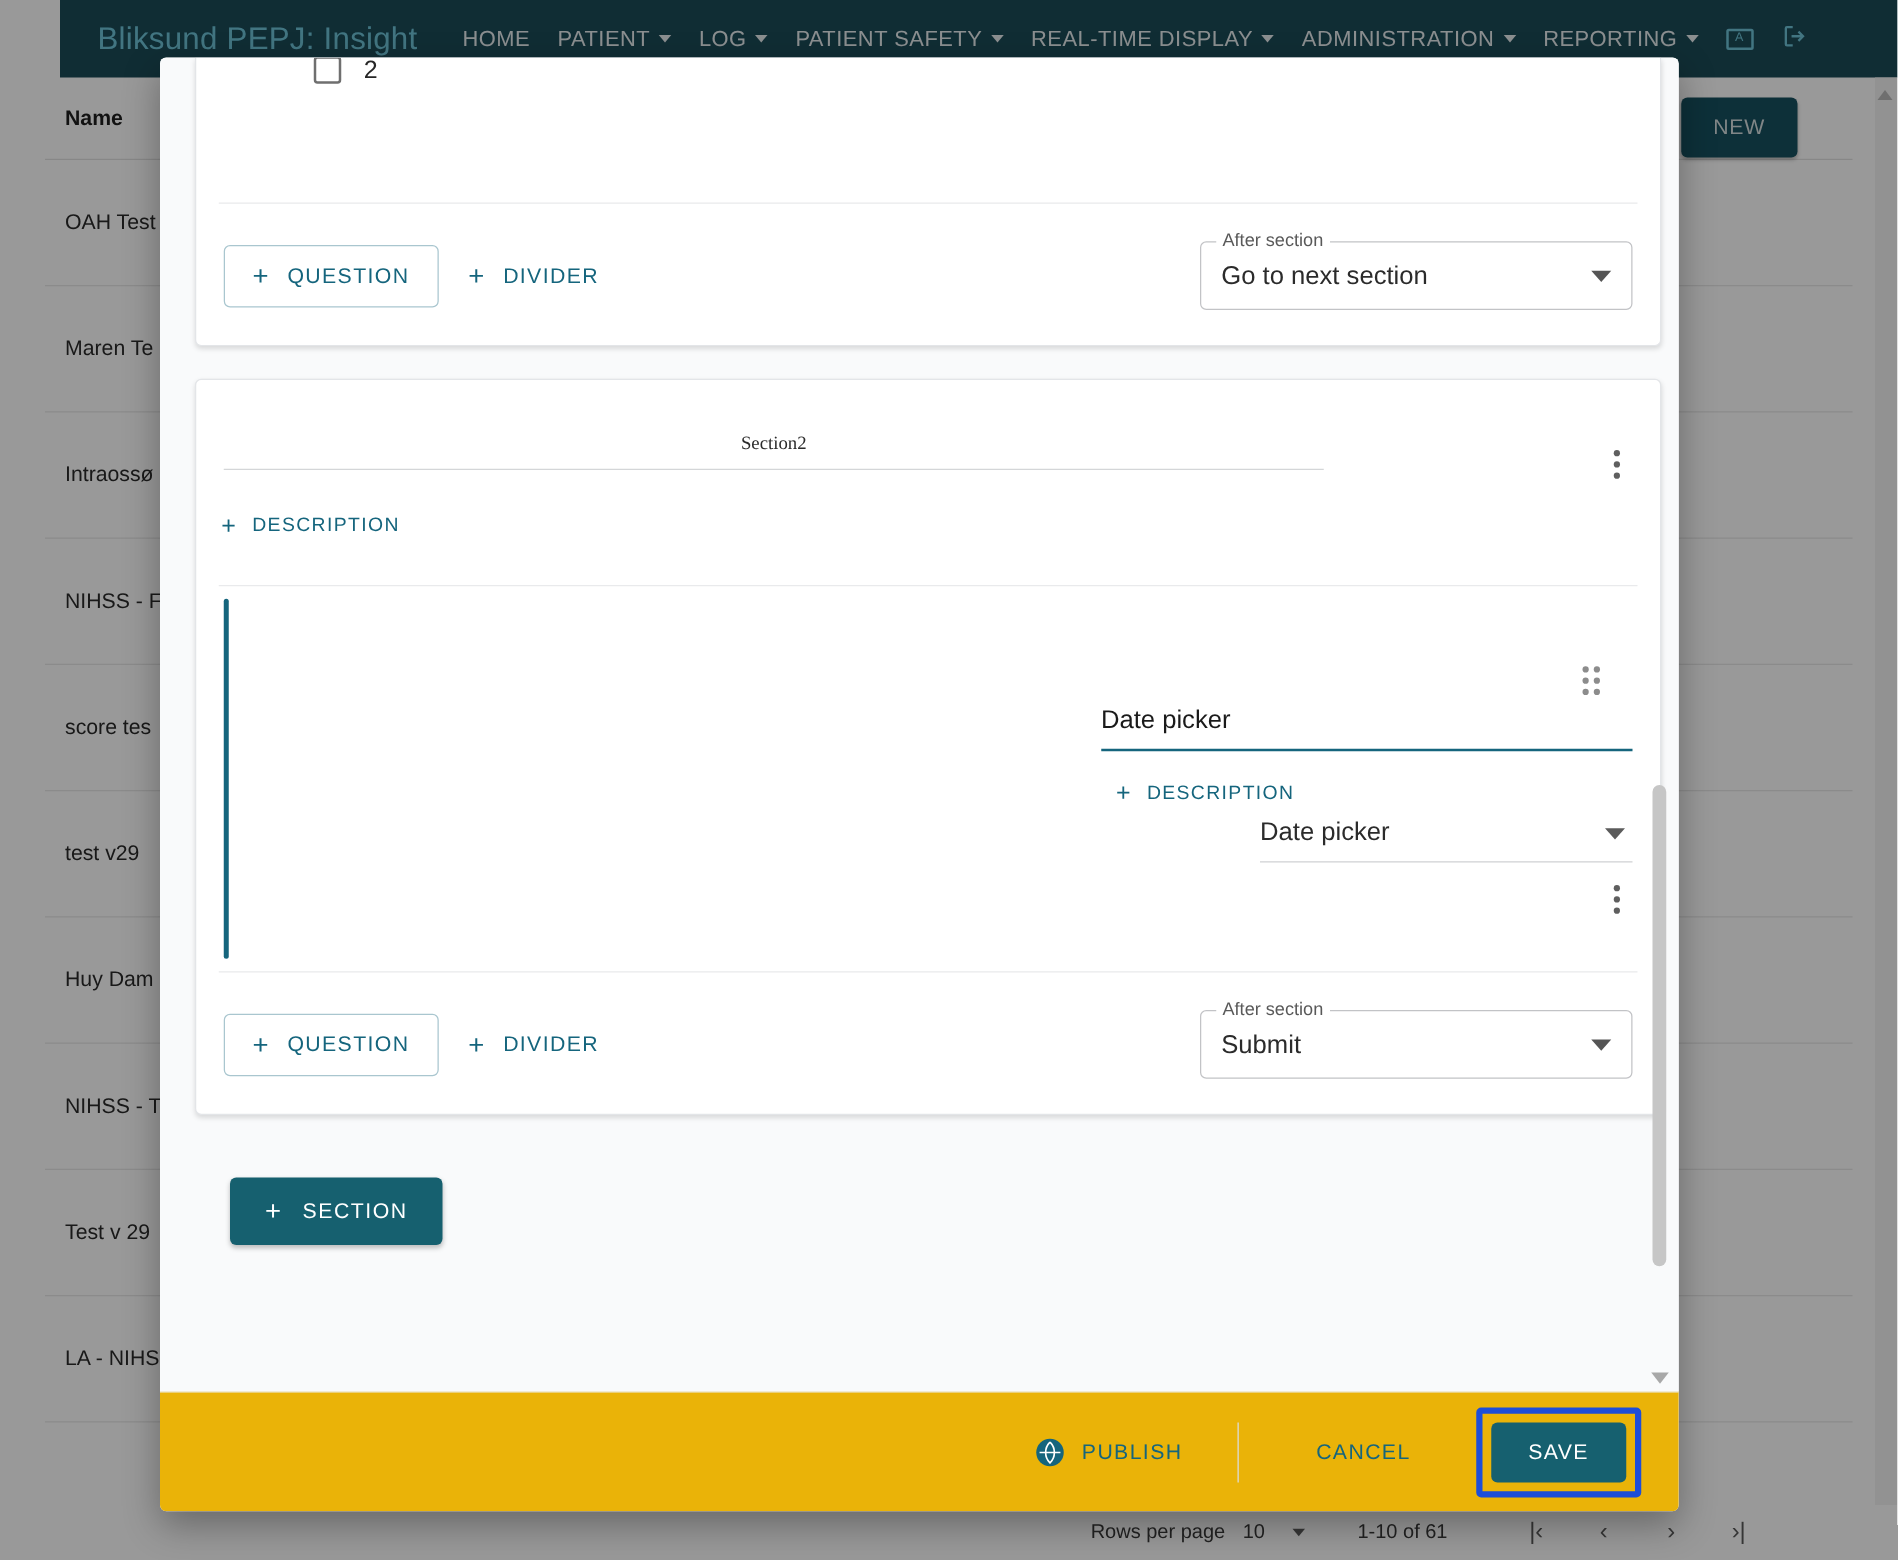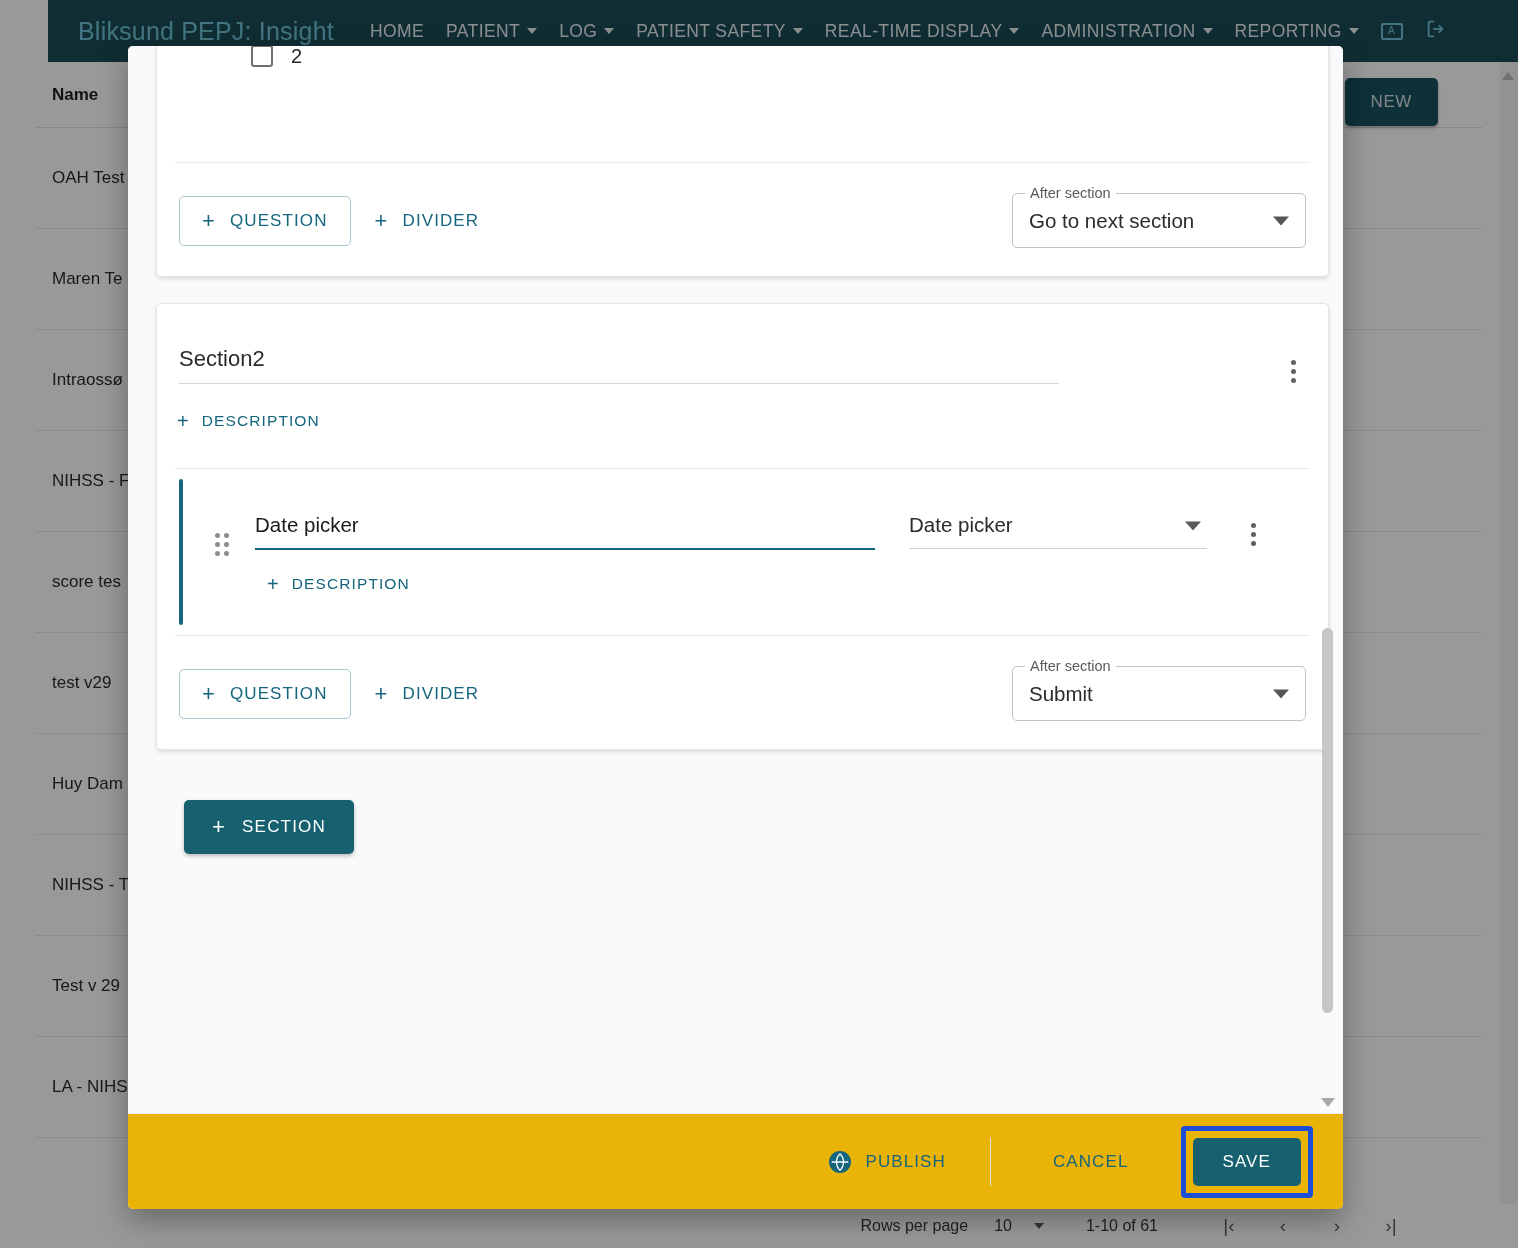--- a/index.html
+++ b/index.html
@@ -117,21 +117,21 @@
     position: absolute;
     left: 0; right: 0; bottom: 0;
     height: 44px;
     display: flex; align-items: center; justify-content: flex-end;
     gap: 0;
     padding-right: 100px;
     font-size: 16px;
     color: #3a3a3a;
     background: #ffffff;
   }
-  .pg-label { margin-right: 26px; text-align: right; }
+  .pg-label { margin-right: 14px; text-align: right; }
   .pg-select { display: flex; align-items: center; gap: 20px; margin-right: 42px;}
   .pg-range { margin-right: 44px; }
   .pg-btn { width: 54px; text-align: center; font-size: 19px; color: #5b5b5b; }
 
   #dim-overlay {
     position: absolute; inset: 0;
     background: rgba(0,0,0,.40);
   }
 
   
@@ -234,21 +234,21 @@
     padding: 13px 18px;
     display: inline-flex; align-items: center; gap: 14px;
     margin-left: 6px;
   }
   .plus { font-size: 22px; line-height: 1; font-weight: 400;}
 
   
   .after-section-field {
     margin-left: auto;
     position: relative;
-    width: 294px; height: 55px;
+    width: 346px; height: 55px;
     border: 1px solid #c2c3c6;
     border-radius: 5px;
     display: flex; align-items: center;
     padding: 0 16px;
     background: #ffffff;
   }
   .after-section-field .legend {
     position: absolute;
     top: -9px; left: 12px;
     background: #ffffff;
@@ -269,29 +269,30 @@
     border-top: 9px solid #555;
   }
 
   
   .section-head {
     display: flex; align-items: flex-start;
     padding: 42px 22px 0 22px;
   }
   .section-title-wrap { flex: 1; max-width: 880px; }
   .section-title-input {
-    font-size: 22px;
+    font-size: 15px;
     color: #2b2b2b;
     border: none;
     border-bottom: 1px solid #d4d6d8;
     padding: 0 0 11px 0;
     width: 100%;
     background: transparent;
     outline: none;
-    font-family: Liberation Sans, sans-serif;
+    font-family: Liberation Serif, serif;
+    text-align: center;
   }
   .kebab {
     display: flex; flex-direction: column; gap: 4px;
     align-items: center;
     padding: 6px 10px;
     margin-left: auto;
     margin-top: 8px;
   }
   .kebab span {
     width: 5px; height: 5px; border-radius: 50%;
@@ -305,23 +306,24 @@
     letter-spacing: 1.1px;
     display: inline-flex; align-items: center; gap: 12px;
     padding: 10px 0 0 0;
     margin: 12px 0 0 20px;
   }
   .btn-description .plus { font-size: 20px; }
   .section-head-gap { height: 36px; }
 
   
   .question-row {
-    display: flex; align-items: flex-start;
+    display: flex; align-items: flex-end;
     padding: 36px 22px 40px 22px;
     position: relative;
+    flex-direction: column;
   }
   .active-bar {
     position: absolute;
     left: 22px; top: 10px; bottom: 10px;
     width: 4px;
     background: #15657d;
     border-radius: 2px;
   }
   .drag-handle {
     width: 22px;

